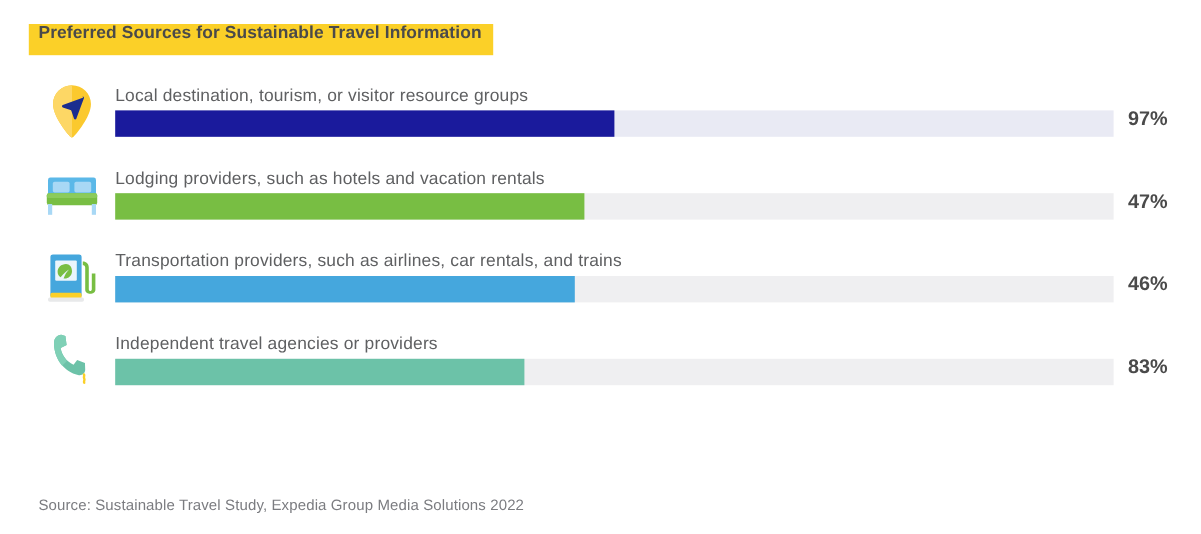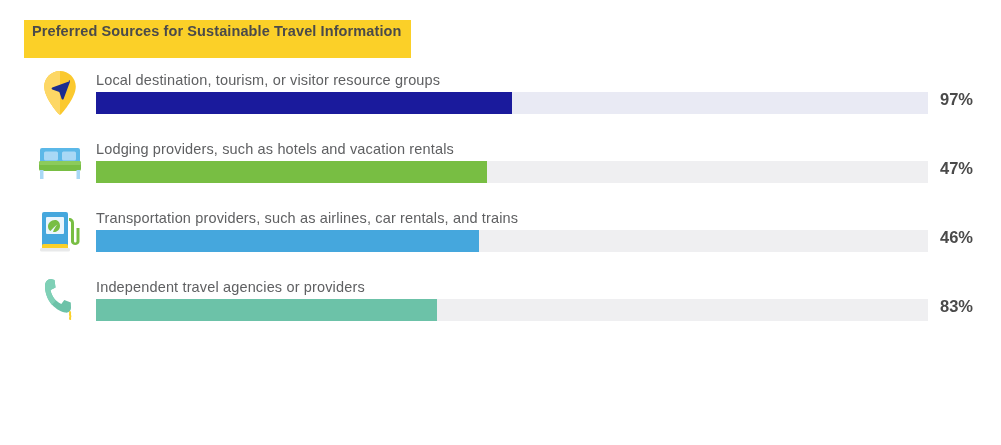--- a/index.html
+++ b/index.html
@@ -18,24 +18,24 @@
     left: 0; top: 0;
     width: 1001px;
     height: 445px;
   }
 
   
   .title-band {
     position: absolute;
     left: 24px;
     top: 20px;
-    height: 38px;
+    height: 26px;
     background: #fbd028;
     display: flex;
-    align-items: center;
+    align-items: flex-start;
     padding: 0 10px 16px 8px;
   }
   .title-text {
     font-size: 14.5px;
     font-weight: bold;
     color: #4a4a4a;
     letter-spacing: .1px;
     white-space: nowrap;
   }
 
@@ -181,14 +181,15 @@
       <div class="label">Independent travel agencies or providers</div>
       <div class="track">
         <div class="fill" style="width:41%;background:#6cc2a8;"></div>
       </div>
       <div class="value">83%</div>
     </div>
 
 
   </div>
 
+  <div class="source">Source: Sustainable Travel Study, Expedia Group Media Solutions 2022</div>
 
 </div>
 
 </body></html>

